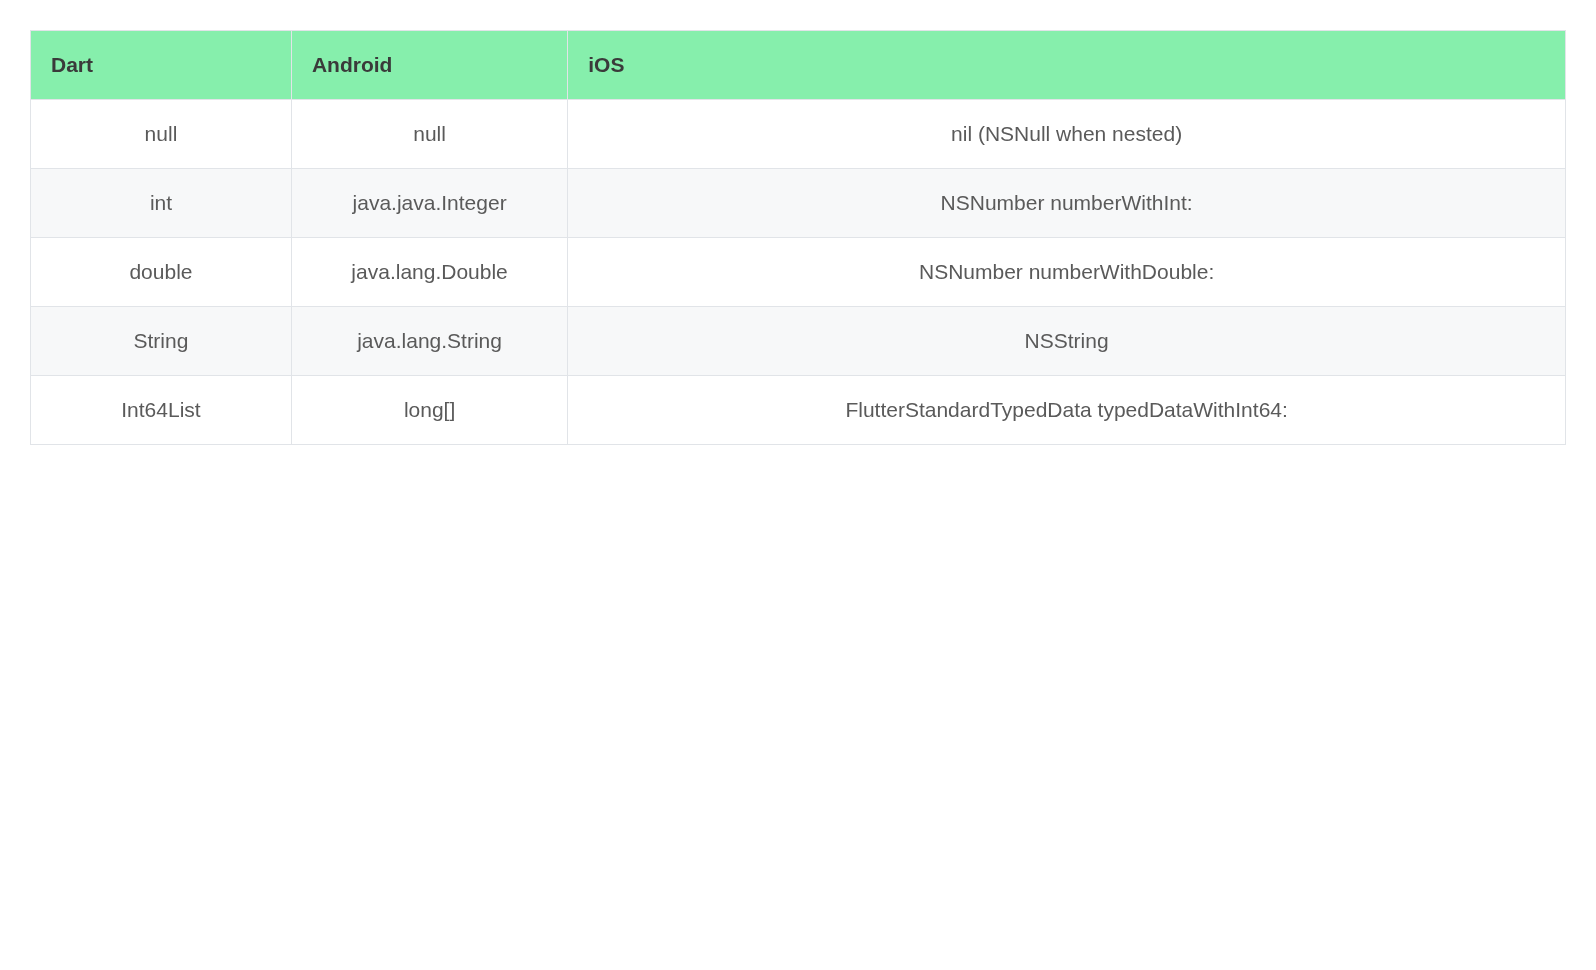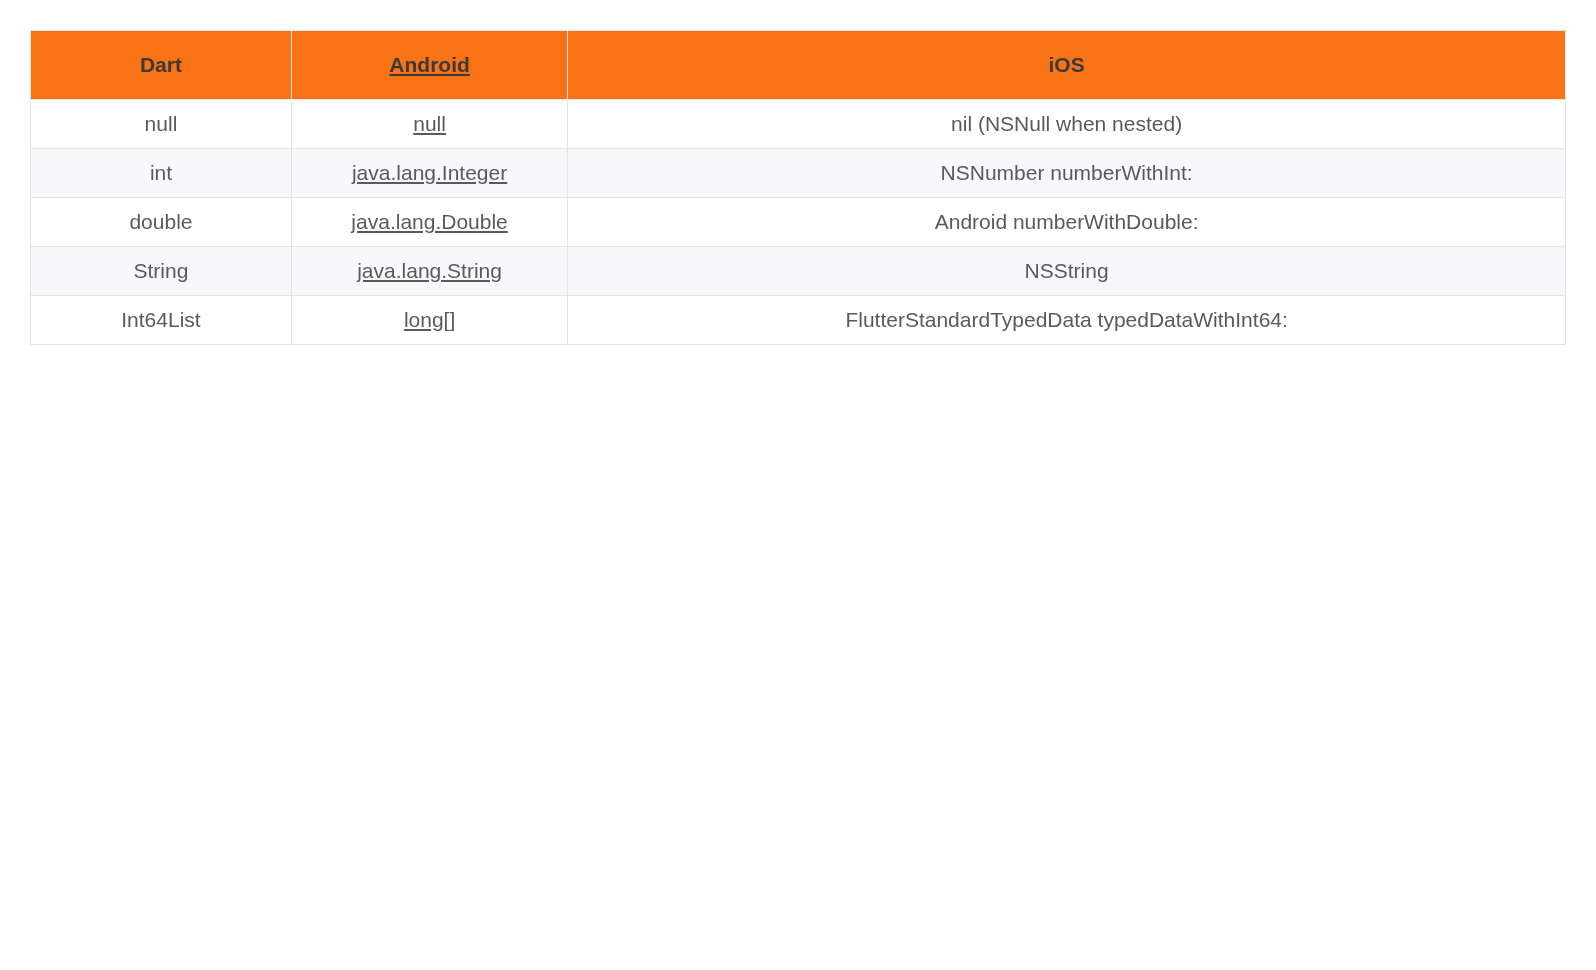--- a/index.html
+++ b/index.html
@@ -13,45 +13,44 @@
       padding: 30px;
       color: #4a4a4a;
     }
     table {
       width: 100%;
       border-collapse: collapse;
       border: 1px solid #e1e4e8;
       font-size: 21px;
     }
     thead th {
-      background: #f97316;
+      background: #86efac;
       font-weight: 600;
       color: #3a3a3a;
       padding: 22px 20px;
-      text-align: center;
+      text-align: left;
       border: 1px solid #e1e4e8;
     }
     tbody td {
-      padding: 12px 16px;
+      padding: 22px 16px;
       text-align: center;
       border: 1px solid #e1e4e8;
       color: #5a5a5a;
     }
     tbody tr:nth-child(odd) {
       background: #ffffff;
     }
     tbody tr:nth-child(even) {
       background: #f7f8f9;
     }
     th:nth-child(1), td:nth-child(1) {
       width: 17%;
     }
     th:nth-child(2), td:nth-child(2) {
       width: 18%;
-      text-decoration: underline;
     }
     th:nth-child(3), td:nth-child(3) {
       width: 65%;
       margin-top: 10px;
     }
   </style>
 </head>
 <body>
 
 <table>
@@ -63,27 +62,27 @@
     </tr>
   </thead>
   <tbody>
     <tr>
       <td>null</td>
       <td>null</td>
       <td>nil (NSNull when nested)</td>
     </tr>
     <tr>
       <td>int</td>
-      <td>java.lang.Integer</td>
+      <td>java.java.Integer</td>
       <td>NSNumber numberWithInt:</td>
     </tr>
     <tr>
       <td>double</td>
       <td>java.lang.Double</td>
-      <td>Android numberWithDouble:</td>
+      <td>NSNumber numberWithDouble:</td>
     </tr>
     <tr>
       <td>String</td>
       <td>java.lang.String</td>
       <td>NSString</td>
     </tr>
     <tr>
       <td>Int64List</td>
       <td>long[]</td>
       <td>FlutterStandardTypedData typedDataWithInt64:</td>

